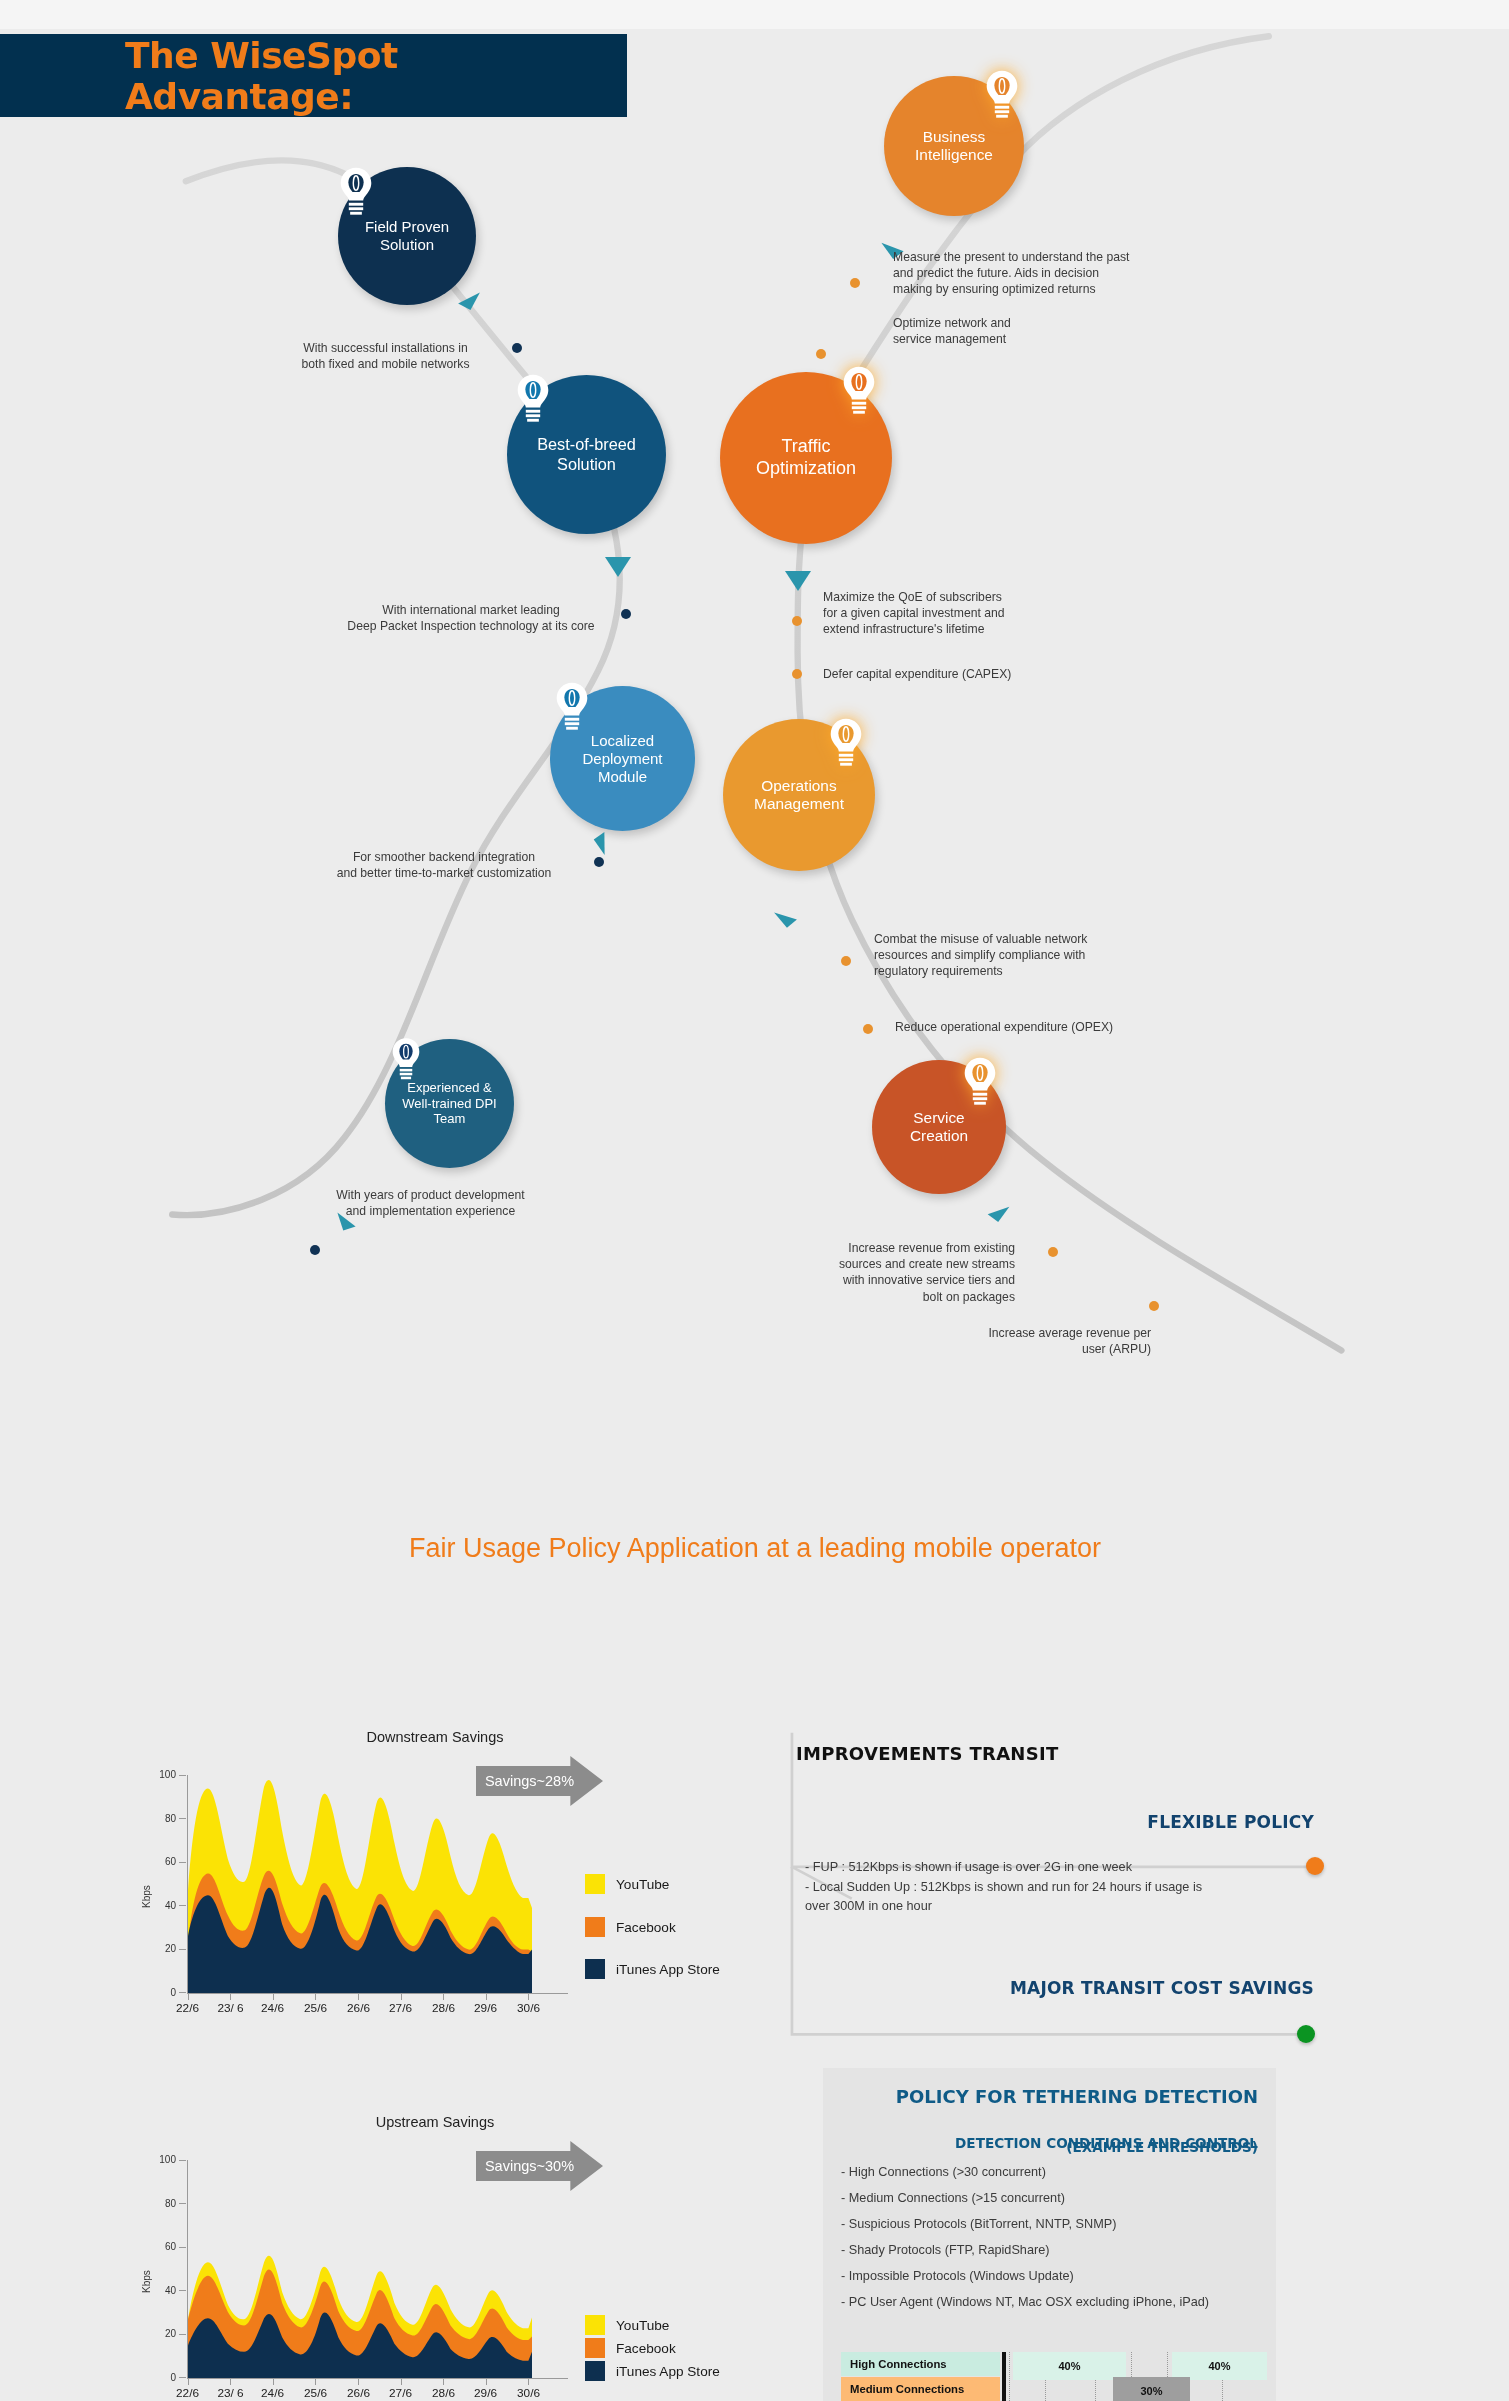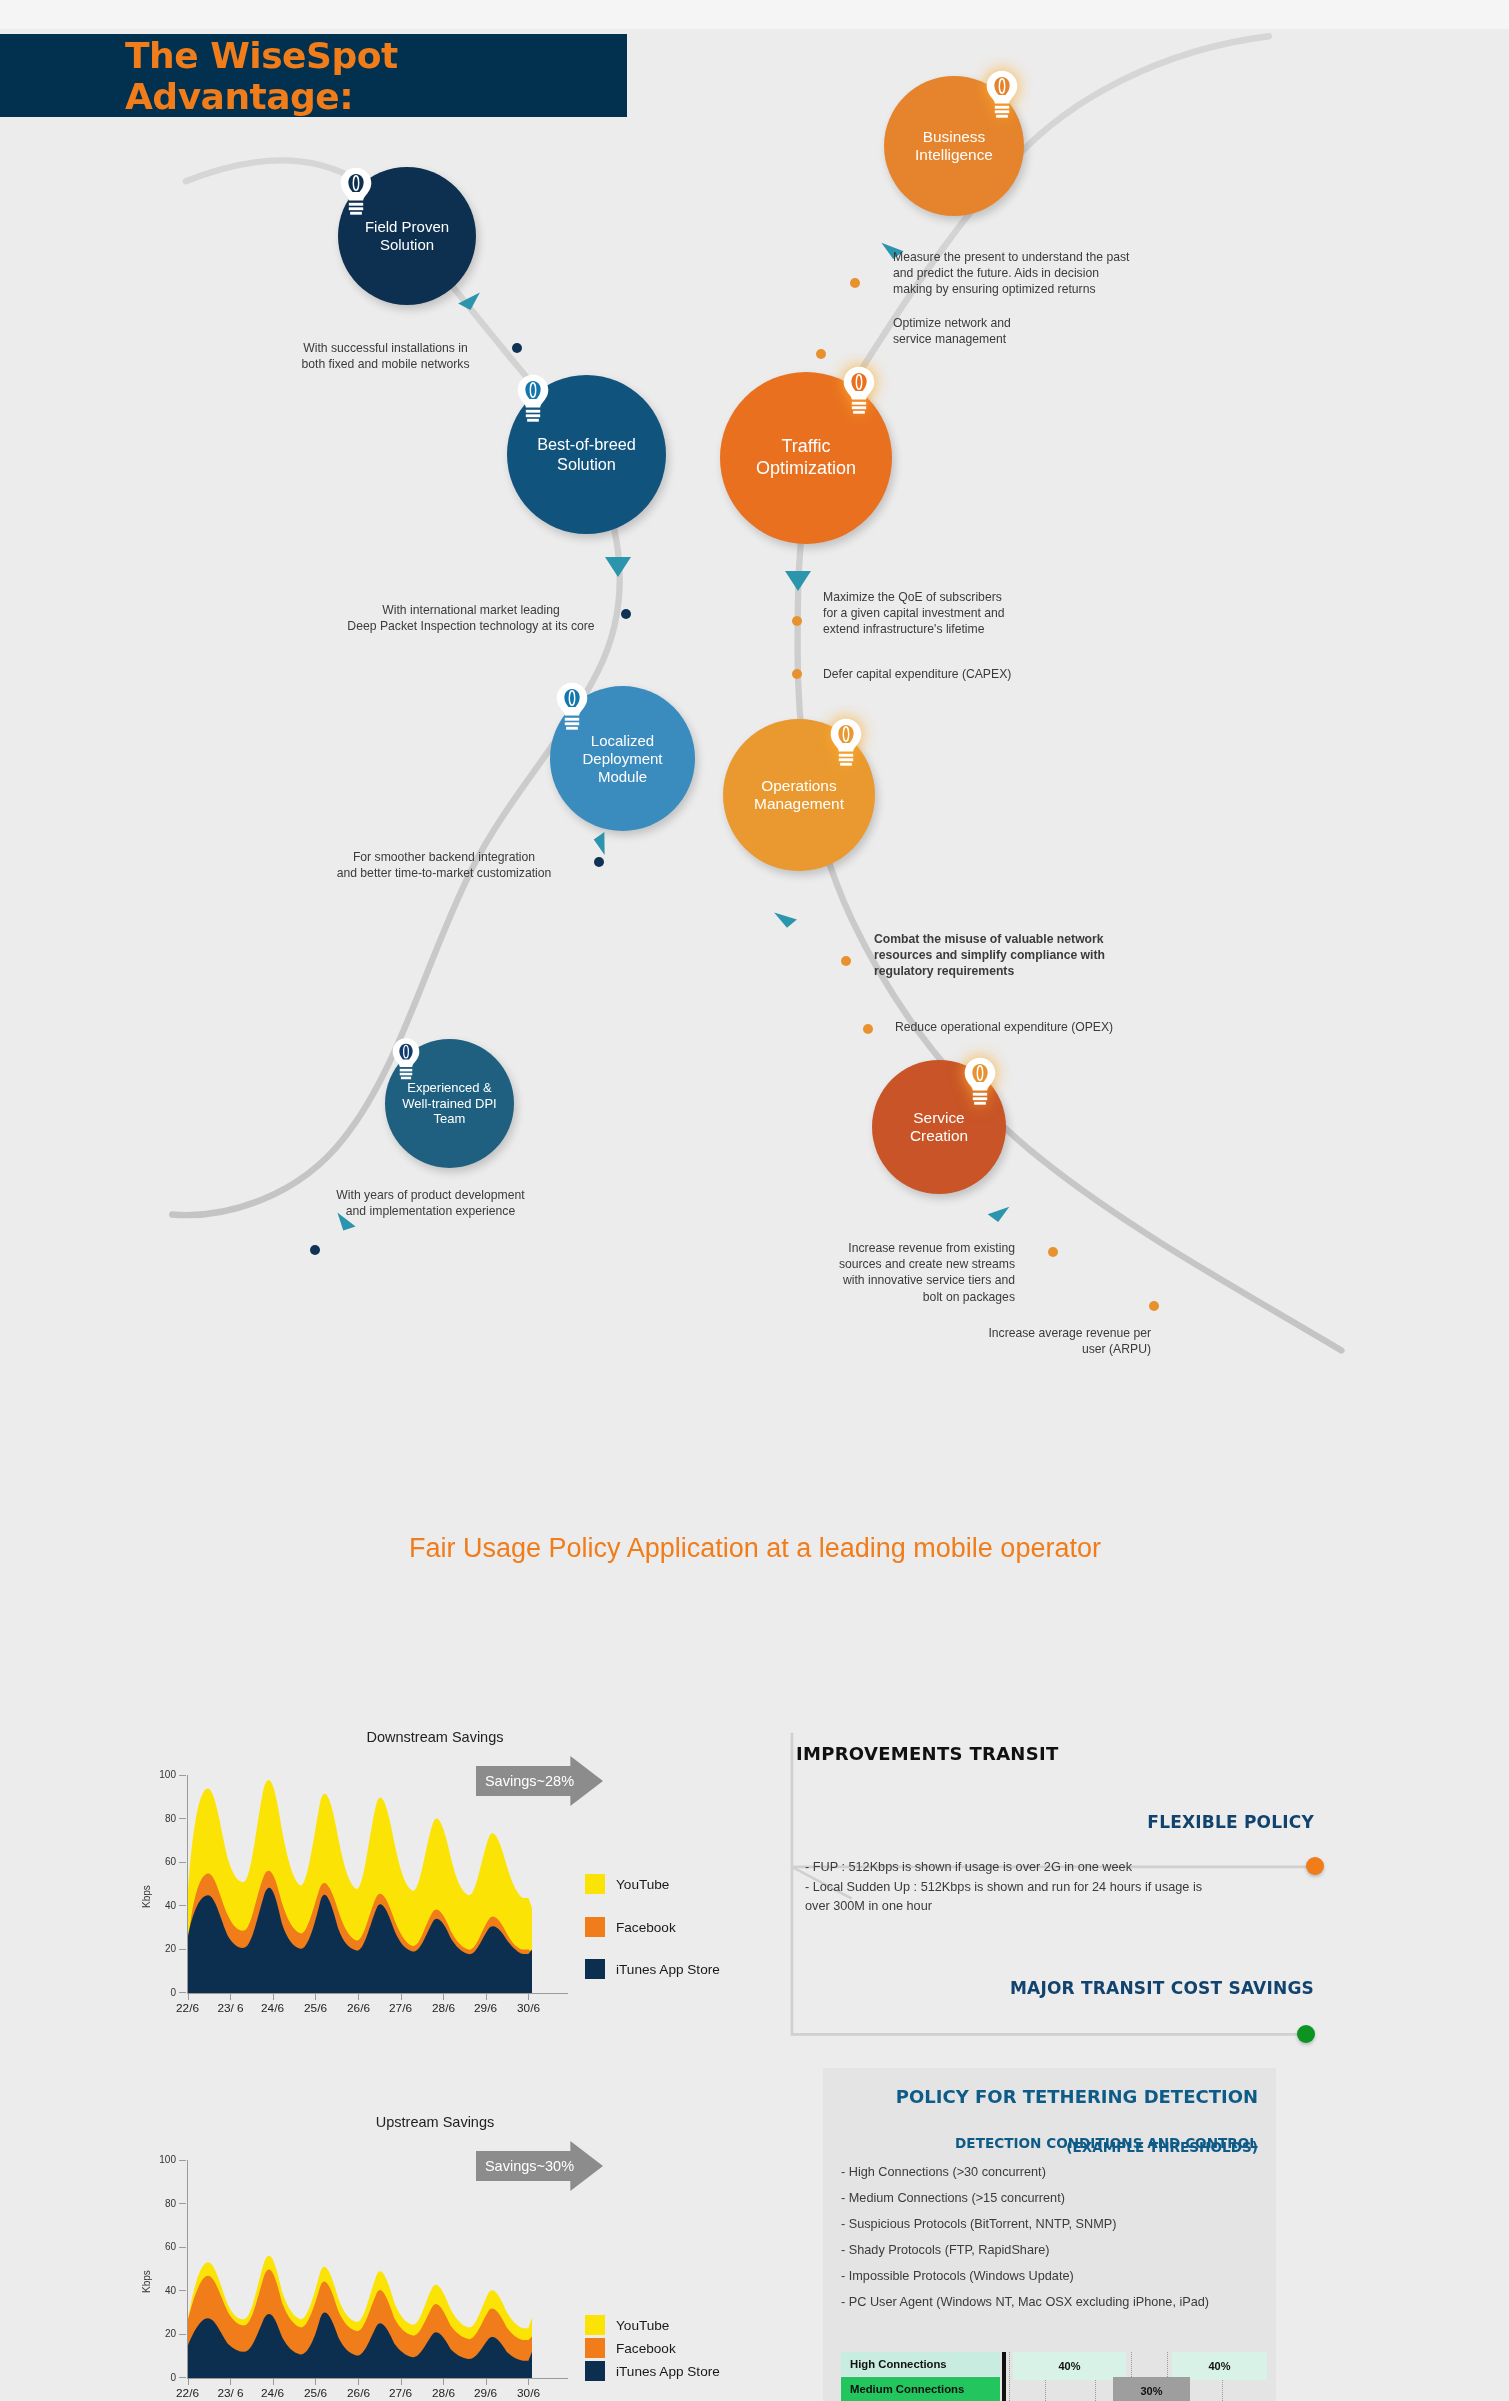--- a/index.html
+++ b/index.html
@@ -285,21 +285,21 @@
         <path d="M23 3C13.5 3 6 10.5 6 20c0 6.5 3.6 10.6 6.4 14.2 1.6 2 2.6 3.6 2.6 5.3h16c0-1.7 1-3.3 2.6-5.3C36.4 30.6 40 26.5 40 20 40 10.5 32.5 3 23 3z" fill="#fff"></path>
         <path d="M23 10c-5 0-8.5 4-8.5 9.5 0 4.5 2.4 8 4.6 10.5h7.8c2.2-2.5 4.6-6 4.6-10.5C31.5 14 28 10 23 10z" fill="#e9992f"></path>
         <ellipse cx="23" cy="20" rx="3" ry="8" fill="none" stroke="#fff" stroke-width="1.6"></ellipse>
         <rect x="15" y="42" width="16" height="3.2" fill="#fff"></rect>
         <rect x="15" y="47" width="16" height="3.2" fill="#fff"></rect>
         <rect x="16.5" y="52" width="13" height="3.2" fill="#fff"></rect>
       </svg>
     </div>
     <div class="arw" style="left:779px; top:906px; border-right:13.6px solid transparent; border-bottom:20px solid #2a95ac; transform:rotate(-40deg);"></div>
     <div class="dot orange" style="left:841px; top:956px;"></div>
-    <div class="cap l" style="left:874px; top:931px; width:299px;font-weight:bold;">Combat the misuse of valuable network<br>resources and simplify compliance with<br>regulatory requirements</div>
+    <div class="cap l" style="left:874px; top:931px; width:299px;">Combat the misuse of valuable network<br>resources and simplify compliance with<br>regulatory requirements</div>
     <div class="dot orange" style="left:863px; top:1024px;"></div>
     <div class="cap l" style="left:895px; top:1019px; width:308px;">Reduce operational expenditure (OPEX)</div>
 
     <div class="bubble" style="left:872px; top:1060px; width:134px; height:134px; background:#c85427; font-size:15.4px;">
       <span class="blabel">Service<br>Creation</span>
     </div>
     <div class="bulb glow" style="left:959px; top:1055px;">
       <svg viewBox="0 0 46 60">
         <path d="M23 3C13.5 3 6 10.5 6 20c0 6.5 3.6 10.6 6.4 14.2 1.6 2 2.6 3.6 2.6 5.3h16c0-1.7 1-3.3 2.6-5.3C36.4 30.6 40 26.5 40 20 40 10.5 32.5 3 23 3z" fill="#fff"></path>
         <path d="M23 10c-5 0-8.5 4-8.5 9.5 0 4.5 2.4 8 4.6 10.5h7.8c2.2-2.5 4.6-6 4.6-10.5C31.5 14 28 10 23 10z" fill="#e8922f"></path>
@@ -535,21 +535,21 @@
       <span class="mt-label" style="background:#c9ece0;">High Connections</span>
     </div>
     <div class="mt-bar" style="left:172px; top:0; width:113px; background:#d9f2e8;">
       <span>40%</span>
     </div>
     <div class="mt-bar" style="left:331px; top:0; width:95px; background:#d9f2e8;">
       <span>40%</span>
     </div>
 
     <div class="mt-row" style="left:0; top:25px; width:426px;">
-      <span class="mt-label" style="background:#22c55e;">Medium Connections</span>
+      <span class="mt-label" style="background:#fdba74;">Medium Connections</span>
     </div>
     <div class="mt-bar" style="left:272px; top:25px; width:77px; background:#9e9e9e;">
       <span>30%</span>
     </div>
 
     <div class="mt-divider" style="left:161px; top:0; height:51px;"></div>
   </div>
 
 </div>
 

